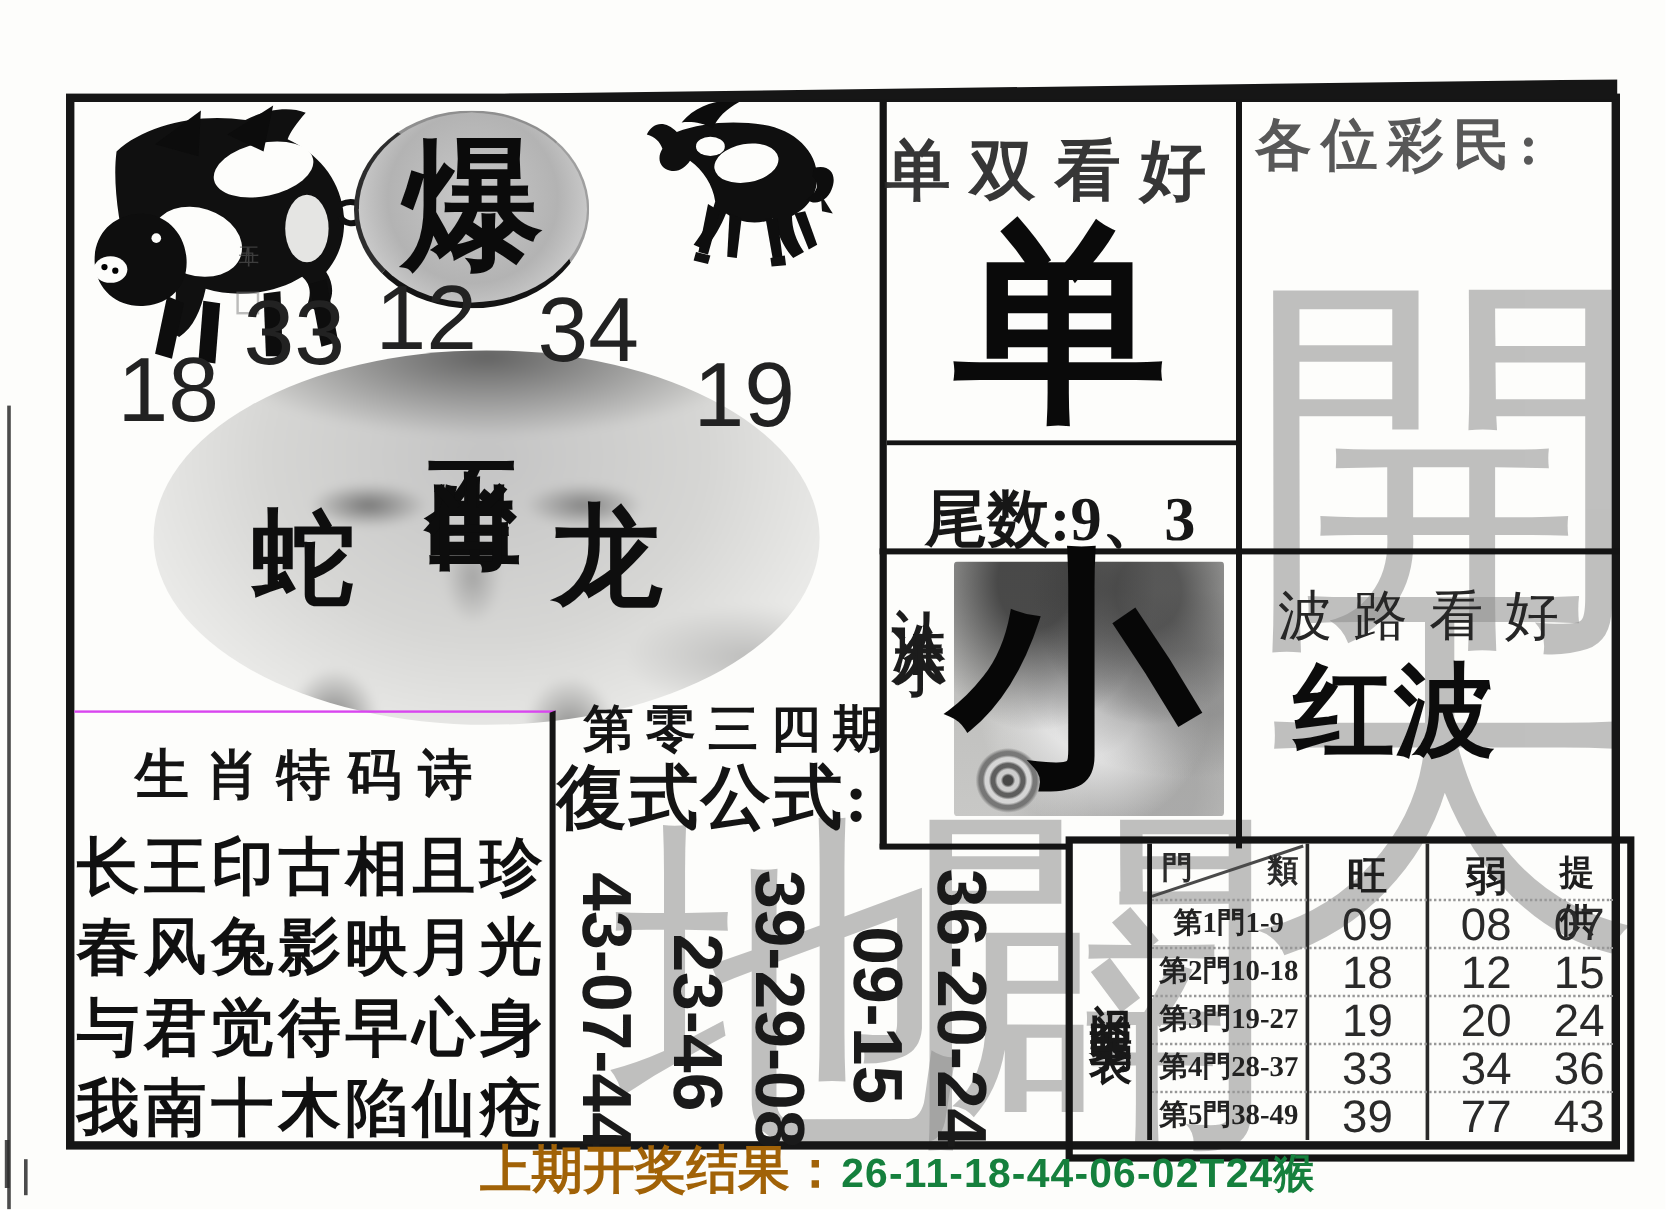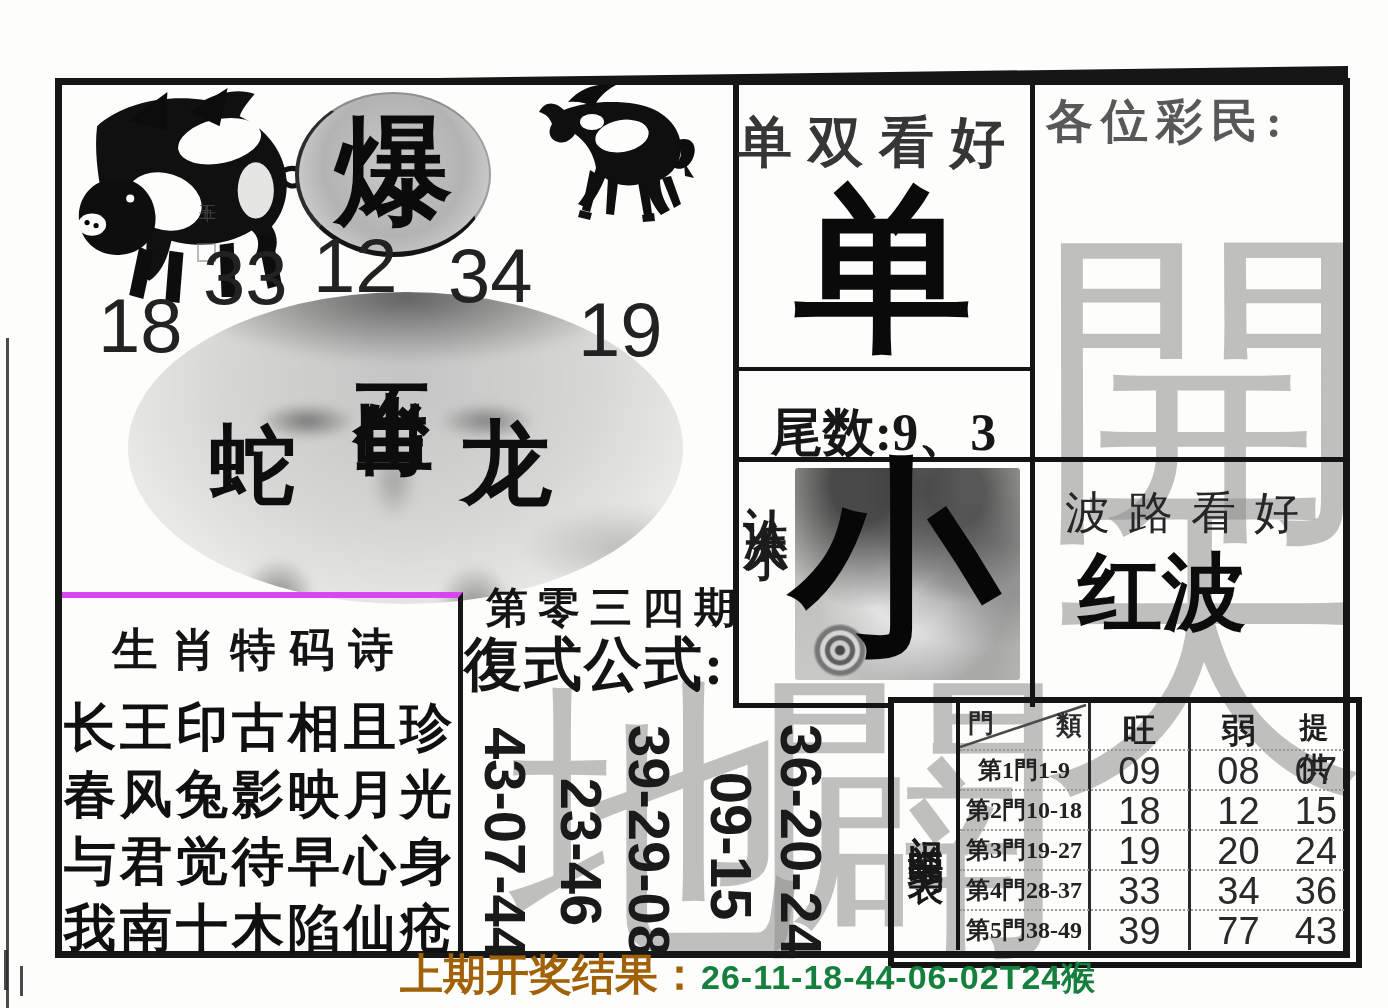--- a/index.html
+++ b/index.html
@@ -41,21 +41,21 @@
       radial-gradient(ellipse 34px 55px at 48% 60%, rgba(110,110,110,.45), transparent 70%),
       radial-gradient(ellipse 55px 65px at 28% 96%, rgba(35,35,35,.55), transparent 70%),
       radial-gradient(ellipse 55px 65px at 62% 98%, rgba(45,45,45,.5), transparent 70%),
       radial-gradient(ellipse 140px 60px at 88% 80%, rgba(120,120,120,.4), transparent 75%),
       radial-gradient(ellipse at 50% 30%, #c4c4c4 0%, #d6d6d4 45%, #ebebe9 75%, #f7f7f5 100%);}
   #no-zodiac{left:352px;top:322px;writing-mode:vertical-rl;font-size:80px;font-weight:700;
              letter-spacing:4px;color:#0d0d0d;line-height:1.05;z-index:5;}
   #zodiac-left{left:210px;top:408px;font-size:86px;font-weight:700;color:#0e0e0e;z-index:5;}
   #zodiac-right{left:460px;top:402px;font-size:92px;font-weight:700;color:#0e0e0e;z-index:5;}
   
-  #poem{left:62px;top:592px;width:396px;height:354px;border-top:6px solid #d946ef;
+  #poem{left:62px;top:592px;width:396px;height:354px;border-top:2px solid #d946ef;
         border-right:5px solid #161616;z-index:5;}
   #poem-title{margin-top:22px;text-align:center;font-size:45px;font-weight:600;letter-spacing:14px;}
   .poem-line{text-align:center;font-size:52px;font-weight:600;letter-spacing:4px;line-height:67px;color:#101010;}
   #poem-lines{margin-top:14px;}
   
   #issue-label{left:486px;top:580px;font-size:42px;font-weight:600;letter-spacing:10px;z-index:5;}
   #formula-label{left:464px;top:626px;font-size:58px;font-weight:700;letter-spacing:2px;z-index:5;}
   .rstrip{font-family:"Liberation Sans","DejaVu Sans",sans-serif;font-size:58px;font-weight:700;
           color:#1a1a1a;white-space:nowrap;text-align:center;transform:rotate(90deg);line-height:1;z-index:5;}
   #strip0{left:370px;top:814px;width:270px;} #strip1{left:491px;top:823px;width:180px;}

